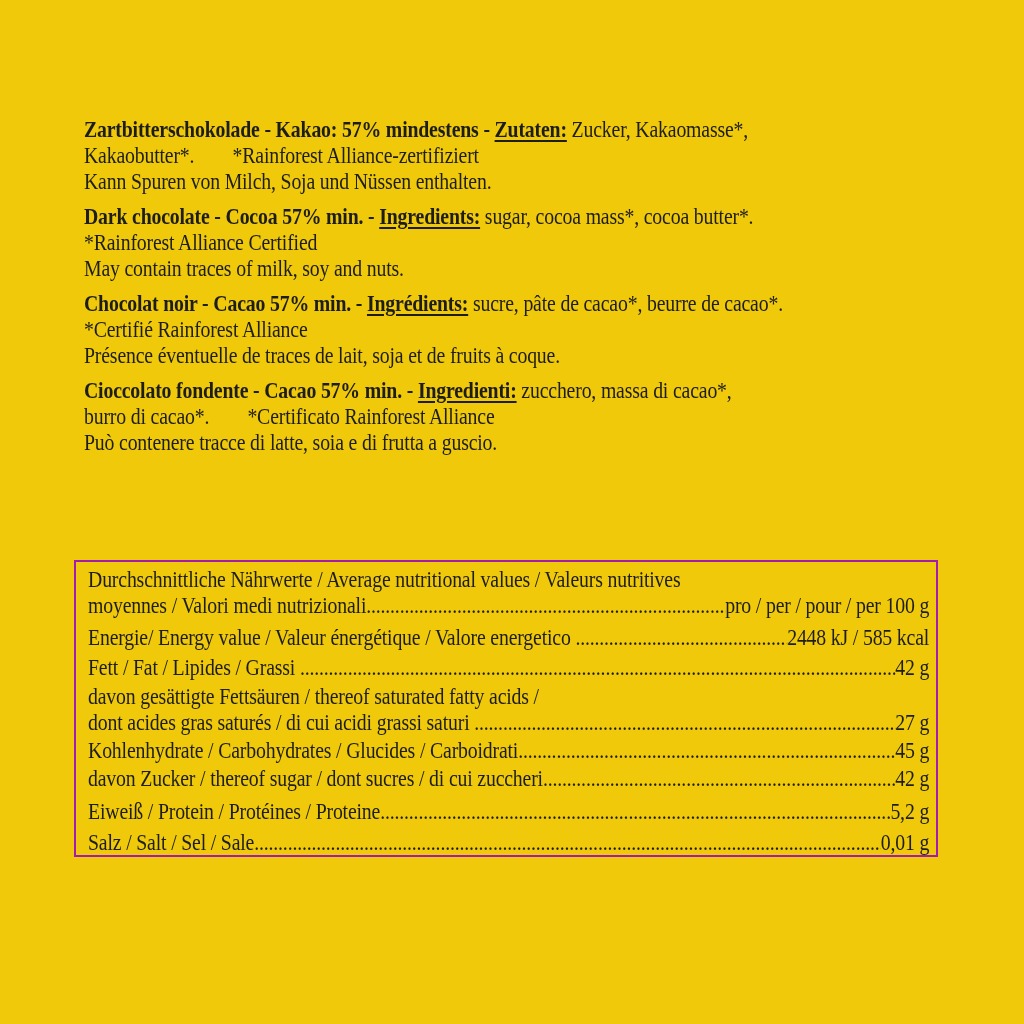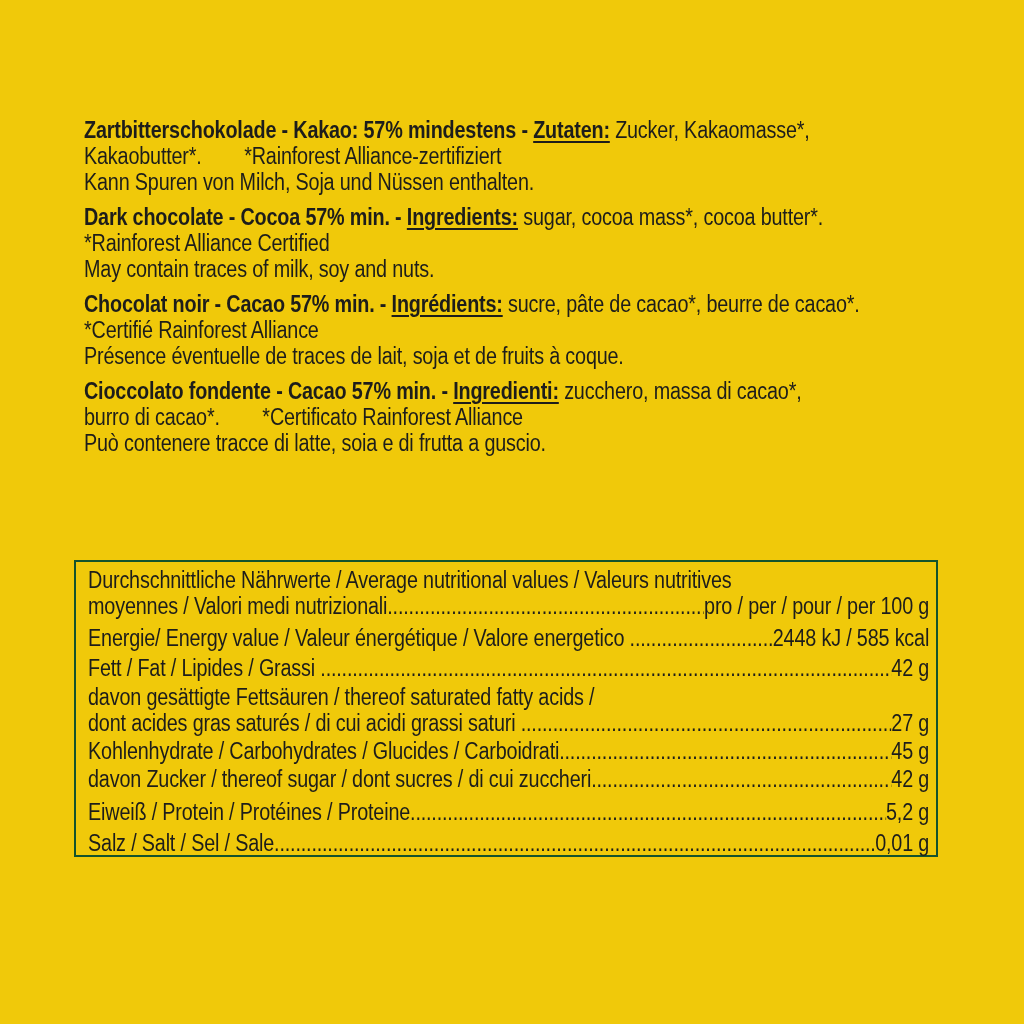--- a/index.html
+++ b/index.html
@@ -11,20 +11,21 @@
     height: 1024px;
     background: #f0c90a;
     font-family: "Liberation Sans", sans-serif;
     color: #1d1d1b;
     overflow: hidden;
     position: relative;
   }
   .label-root {
     position: absolute;
     inset: 0;
+    font-family: Liberation Serif, serif;
   }
 
   
   .ingredients {
     position: absolute;
     left: 84px;
     top: 117px;
     width: 1080px;
     transform: scaleX(0.86);
     transform-origin: 0 0;
@@ -41,21 +42,21 @@
     text-underline-offset: 3px;
   }
 
   
   .nutri-box {
     position: absolute;
     left: 74px;
     top: 560px;
     width: 864px;
     height: 297px;
-    border: 2px solid #14532d;
+    border: 2px solid #a21caf;
     box-sizing: border-box;
   }
   .nutri-content {
     position: absolute;
     left: 0;
     top: 0;
     width: 1000px;
     transform: scaleX(0.86);
     transform-origin: 0 0;
     font-size: 23px;

